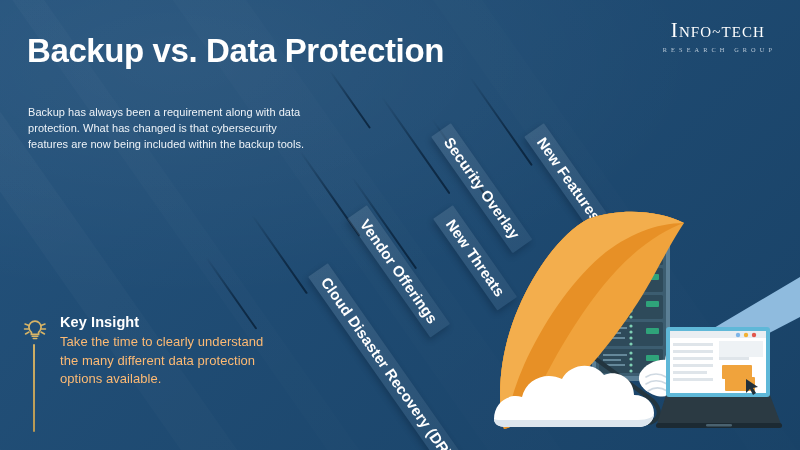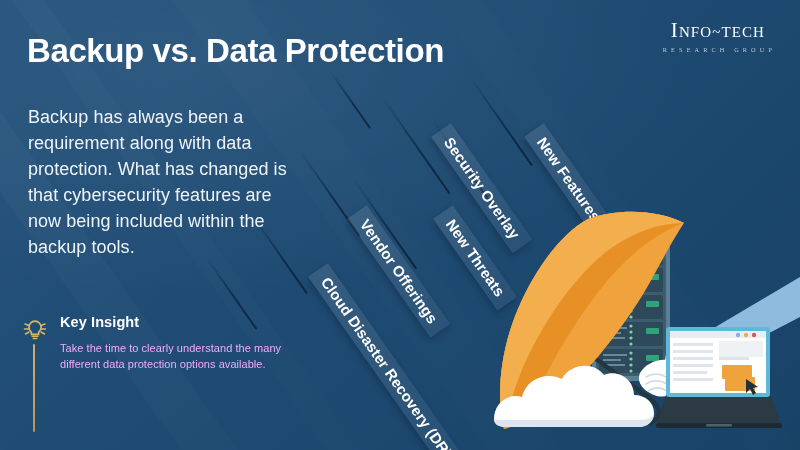--- a/index.html
+++ b/index.html
@@ -24,21 +24,21 @@
   }
 
   
   .title{
     position:absolute;left:27px;top:12px;width:560px;
     color:#ffffff;font-size:33px;font-weight:bold;letter-spacing:-0.4px;
     line-height:1.05;
   }
   .body-copy{
     position:absolute;left:28px;top:73px;width:278px;
-    color:#eef3f8;font-size:18px;line-height:1.44;letter-spacing:.05px;margin-top:32px;
+    color:#eef3f8;font-size:11px;line-height:1.44;letter-spacing:.05px;margin-top:32px;
   }
 
   
   .logo{position:absolute;right:24px;top:20px;text-align:center;color:#fff;}
   .logo .mark{
     font-family:"Liberation Serif",serif;font-size:21px;letter-spacing:1.1px;
     color:#ffffff;line-height:1;white-space:nowrap;
   }
   .logo .mark .sm{font-size:15px;}
   .logo .sub{
@@ -68,21 +68,21 @@
   .art{position:absolute;left:470px;top:205px;width:330px;height:245px;}
   .art svg{display:block;}
 
   
   .insight{position:absolute;left:22px;top:314px;width:260px;}
   .ki-icon{position:absolute;left:0;top:4px;width:26px;height:24px;}
   .ki-rule{position:absolute;left:11px;top:30px;width:2px;height:88px;
     background:linear-gradient(180deg,#d9b566,#bf9c52);border-radius:2px;opacity:.95;}
   .ki-body{margin-left:38px;}
   .ki-title{color:#ffffff;font-size:14.5px;font-weight:bold;letter-spacing:.1px;line-height:1.2;}
-  .ki-text{color:#f0abfc;font-size:11px;line-height:1.42;margin-top:10px;letter-spacing:.05px;}
+  .ki-text{color:#fdba74;font-size:13px;line-height:1.42;margin-top:2px;letter-spacing:.05px;}
 </style>
 </head>
 <body>
 
 <div class="slide">
 
   <div class="bg-bands">
     <i style="left:-120px;top:-60px;width:760px;height:46px;"></i>
     <i style="left:-40px;top:-120px;width:700px;height:26px;opacity:.7;"></i>
     <i style="left:120px;top:-180px;width:820px;height:60px;opacity:.5;"></i>

